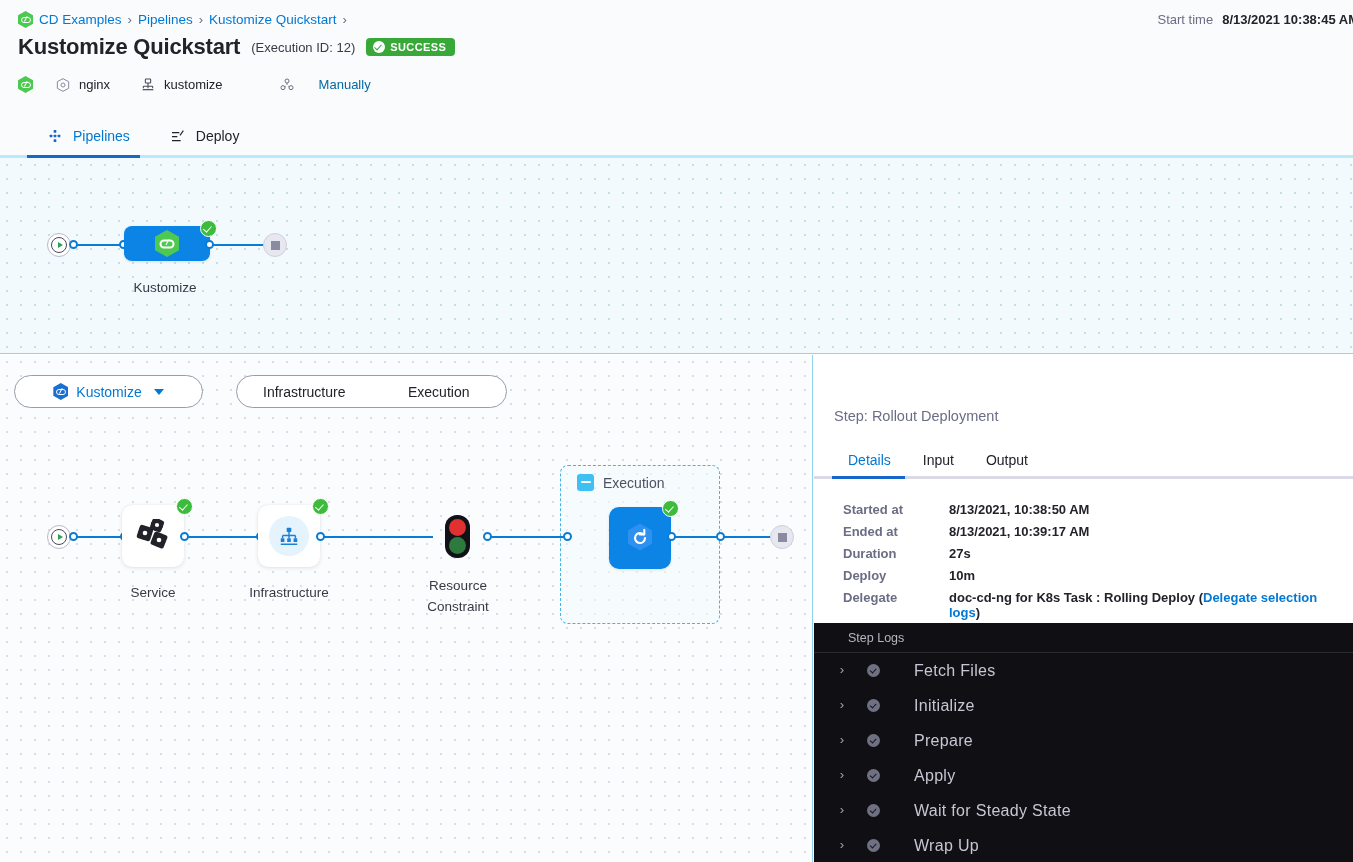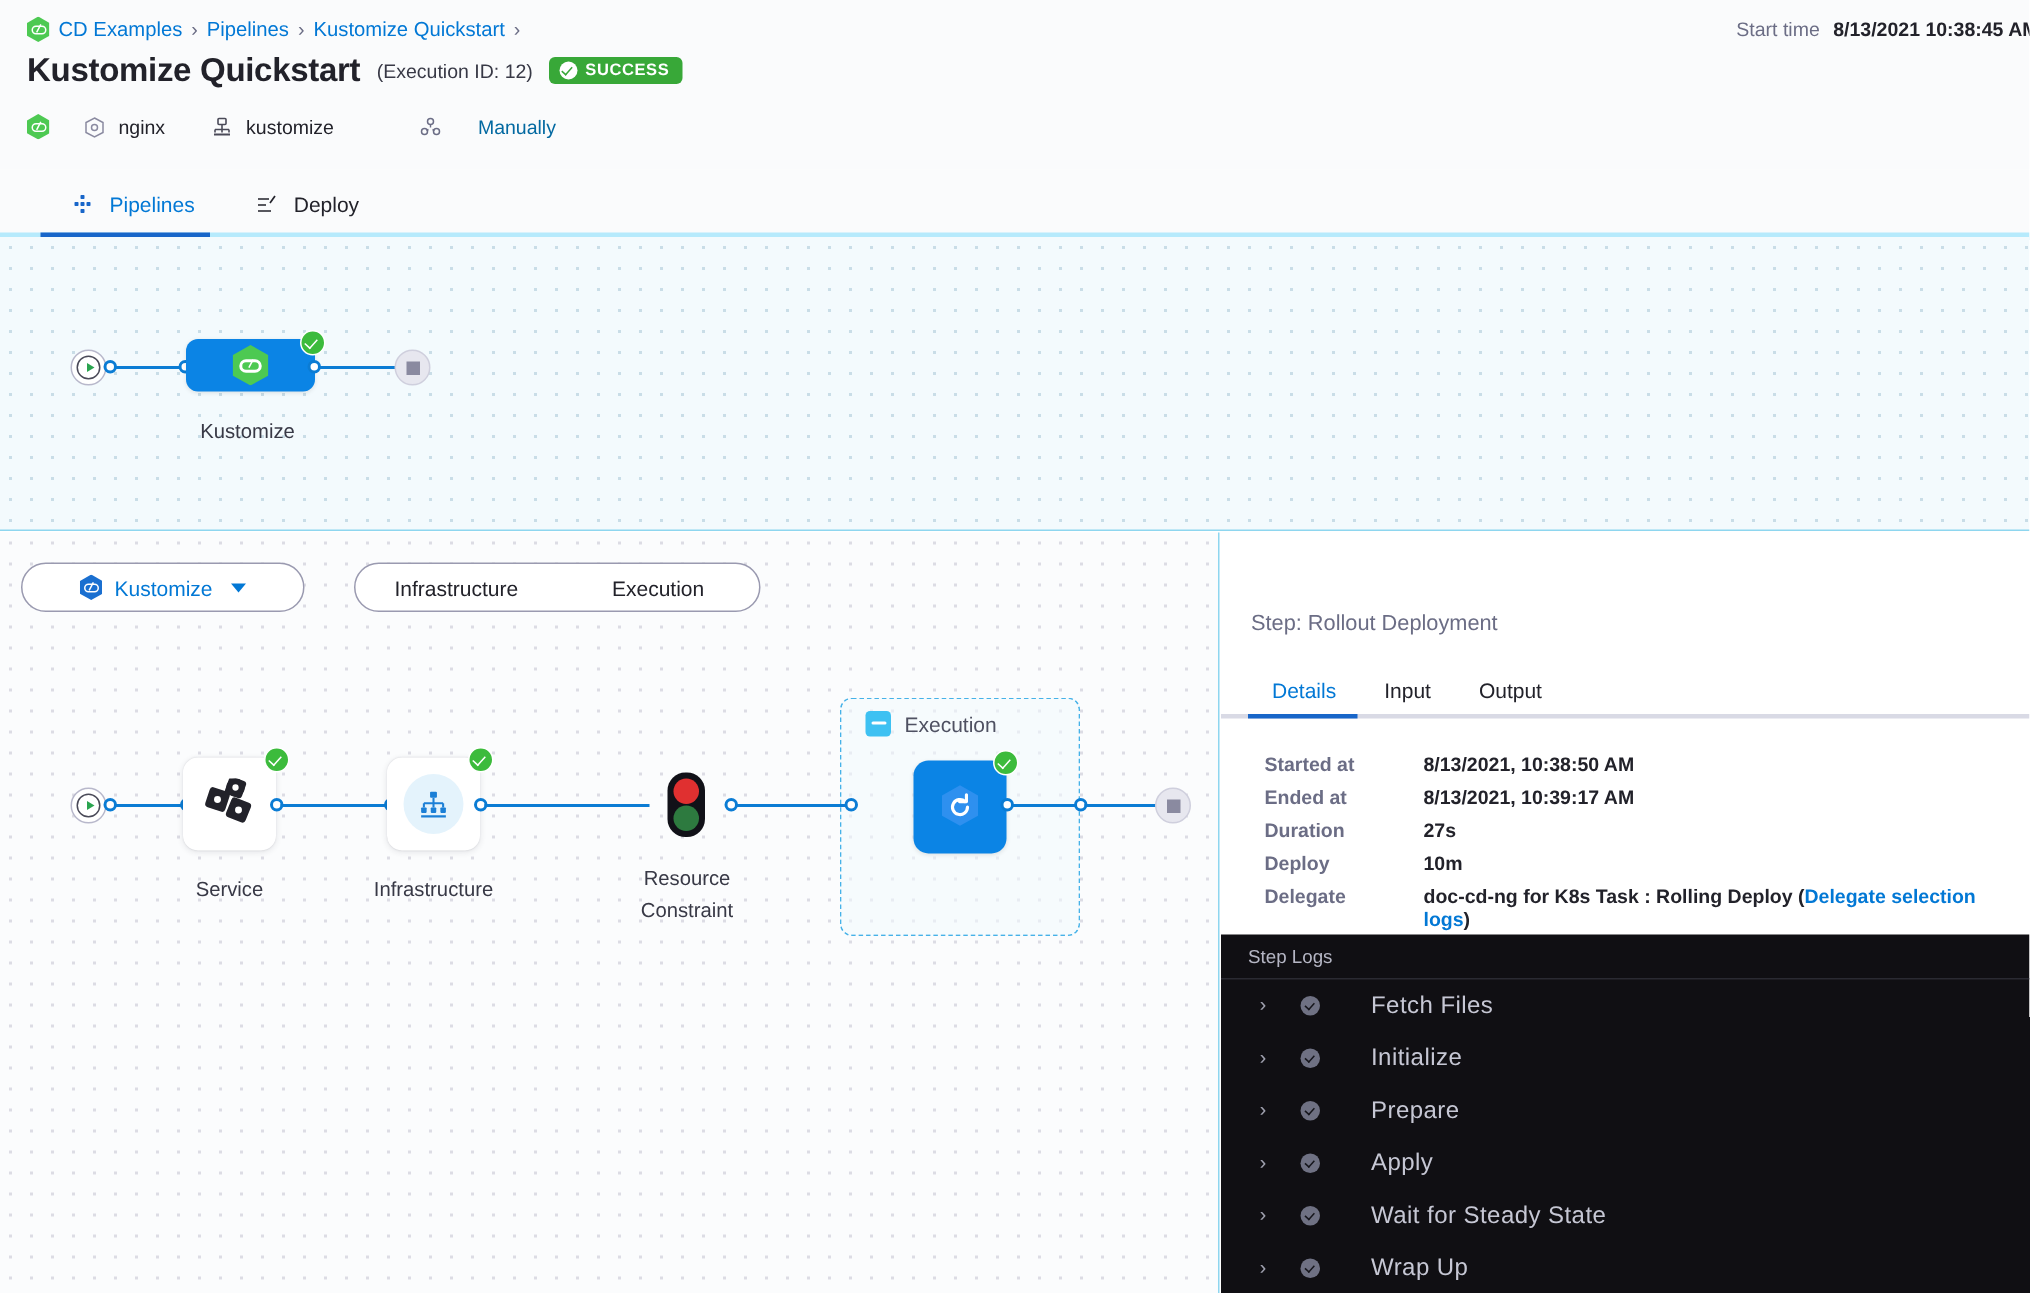--- a/index.html
+++ b/index.html
@@ -260,21 +260,21 @@
   .detail-table td.v { color: #22222a; font-weight: bold; }
   .detail-table td.v a { color: #0278d5; text-decoration: none; cursor: pointer; font-weight: bold; }
 
   .logs {
     position: absolute; left: 0; top: 235px; width: 539px; height: 272px;
     background: #100f13;
   }
   .logs-header {
     position: absolute; left: 0; top: 0; width: 539px; height: 30px;
     border-bottom: 1px solid #2a2a32;
-    display: flex; align-items: center; padding-left: 18px;
+    display: flex; align-items: center; padding-left: 34px;
     font-size: 12.5px; color: #b5b6c4;
   }
   .log-list { position: absolute; left: 0; top: 30px; width: 539px; }
   .log-row {
     display: flex; align-items: center; height: 35px; padding-left: 24px;
     gap: 0; cursor: pointer;
   }
   .log-chevron {
     width: 14px; color: #9fa0ae; font-size: 13px; flex: 0 0 auto;
     font-family: "Liberation Mono", monospace;

